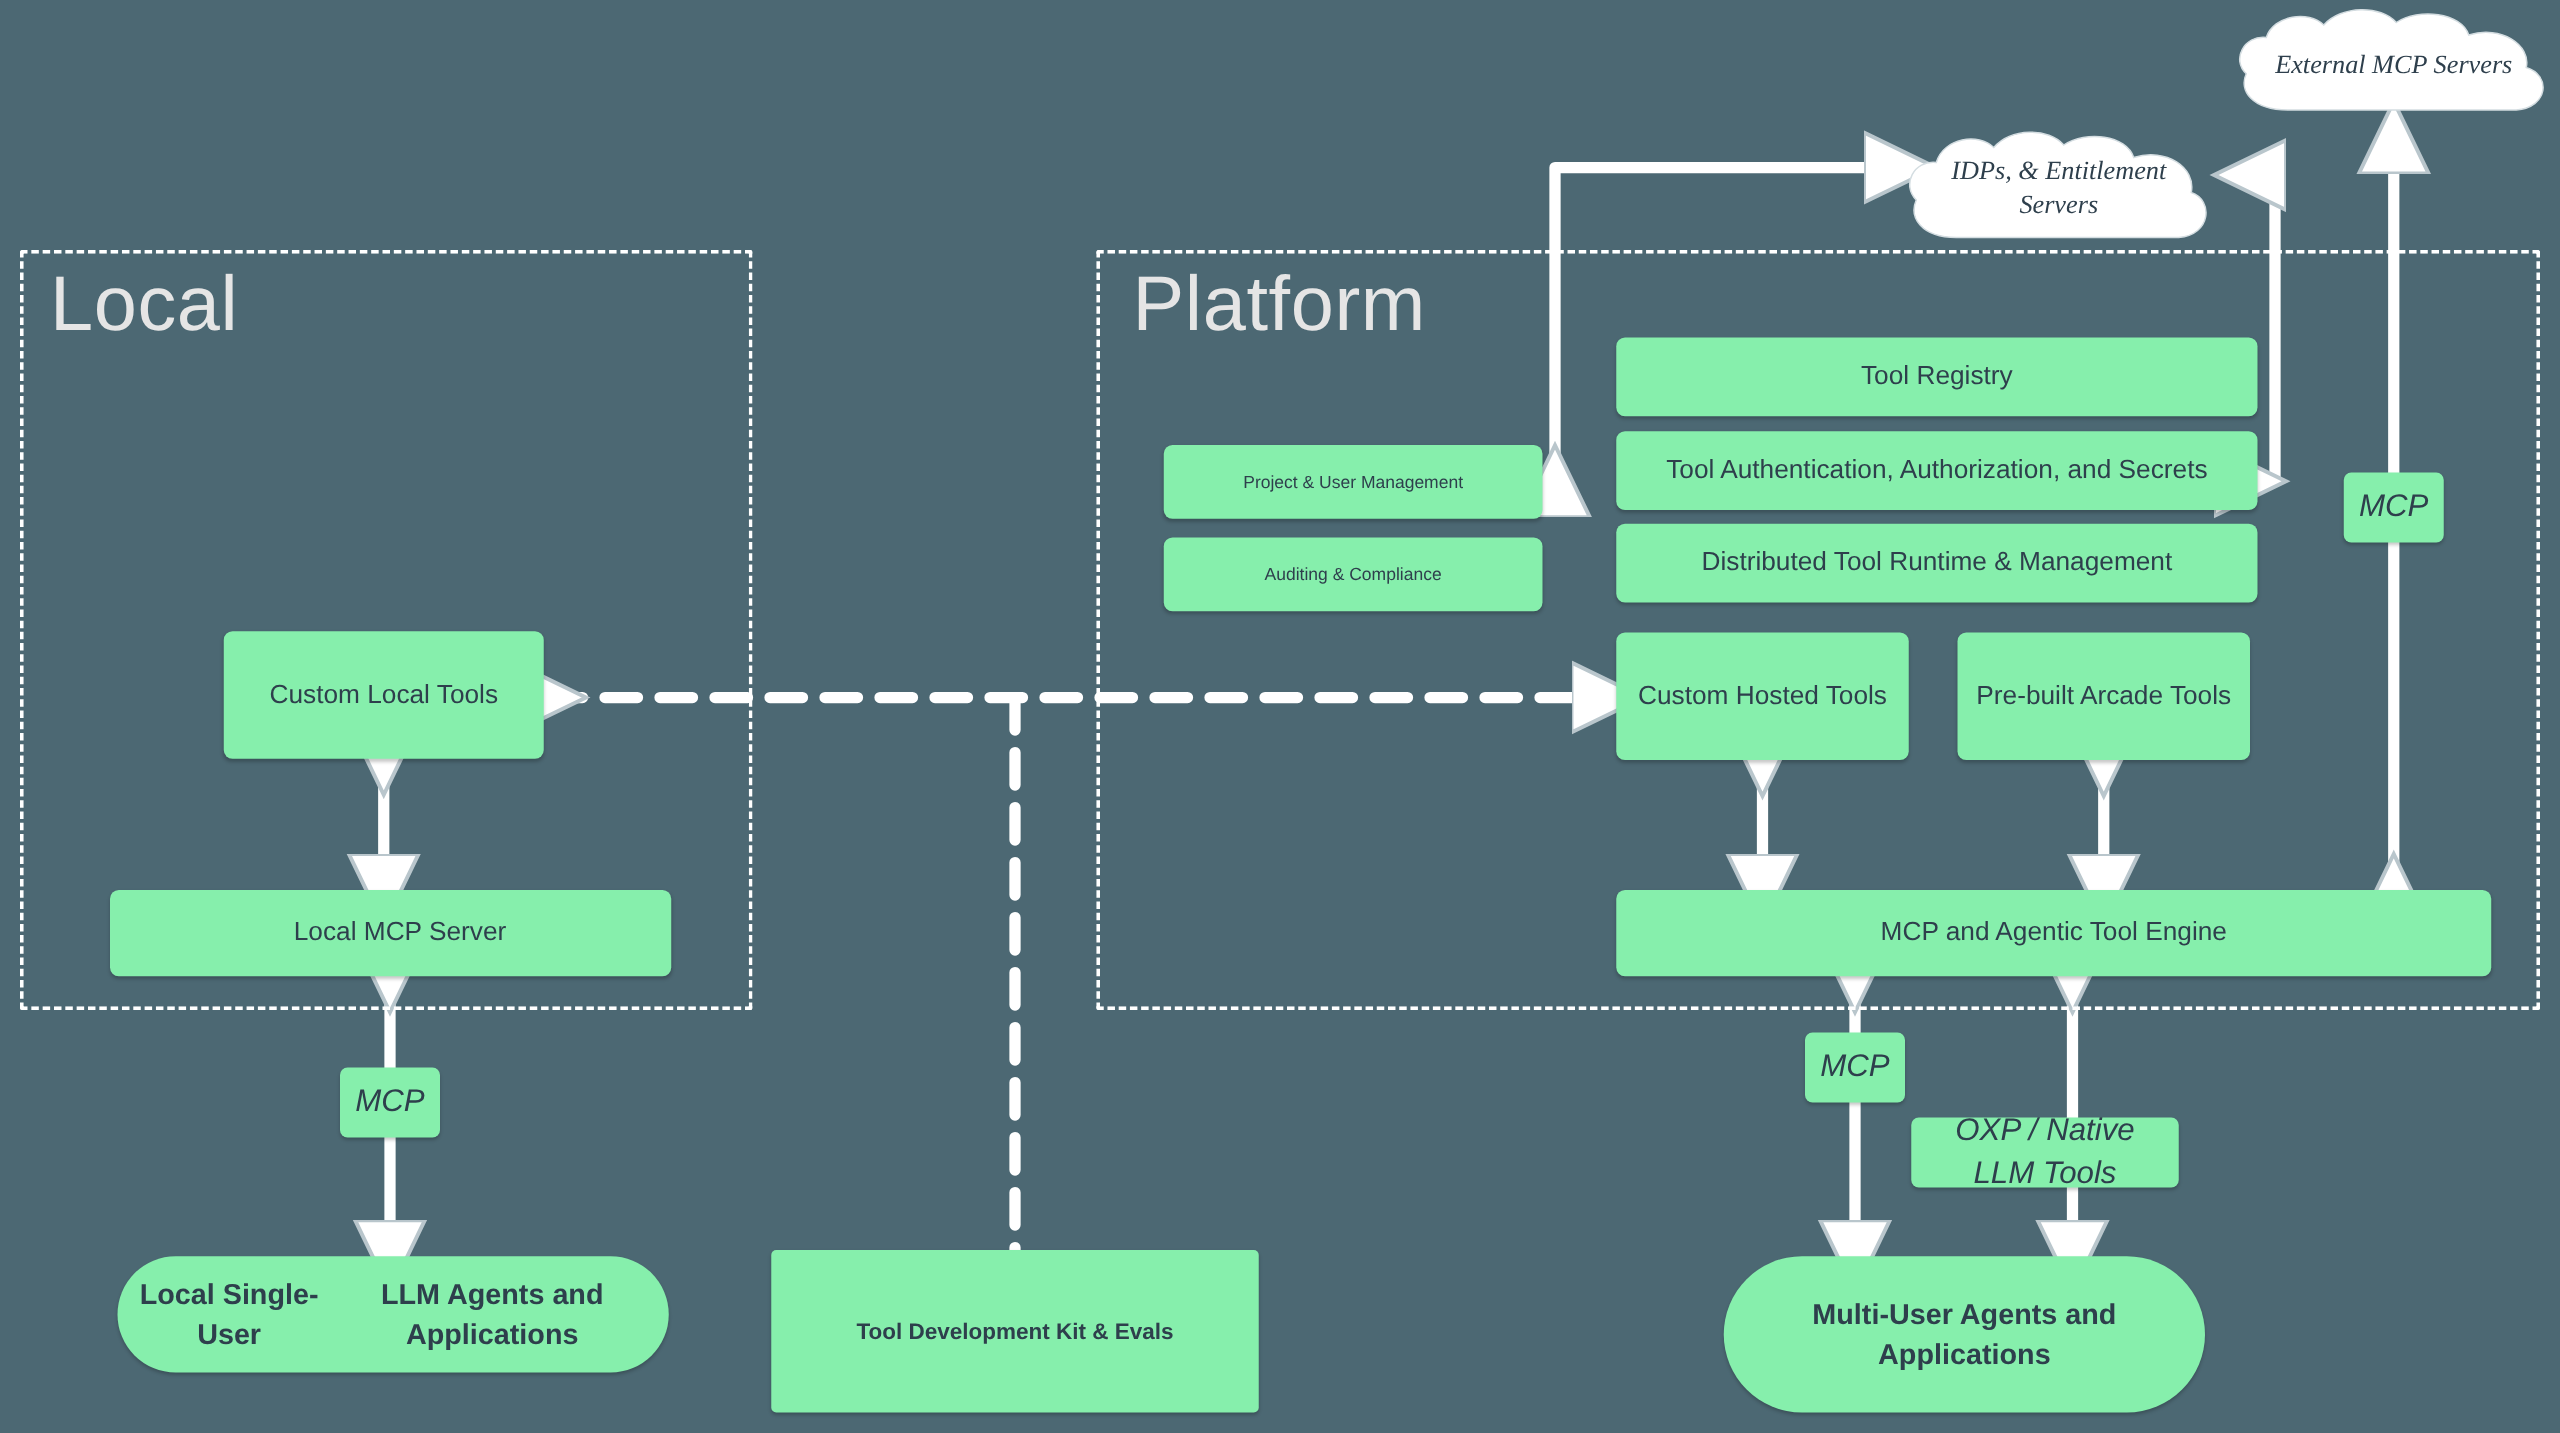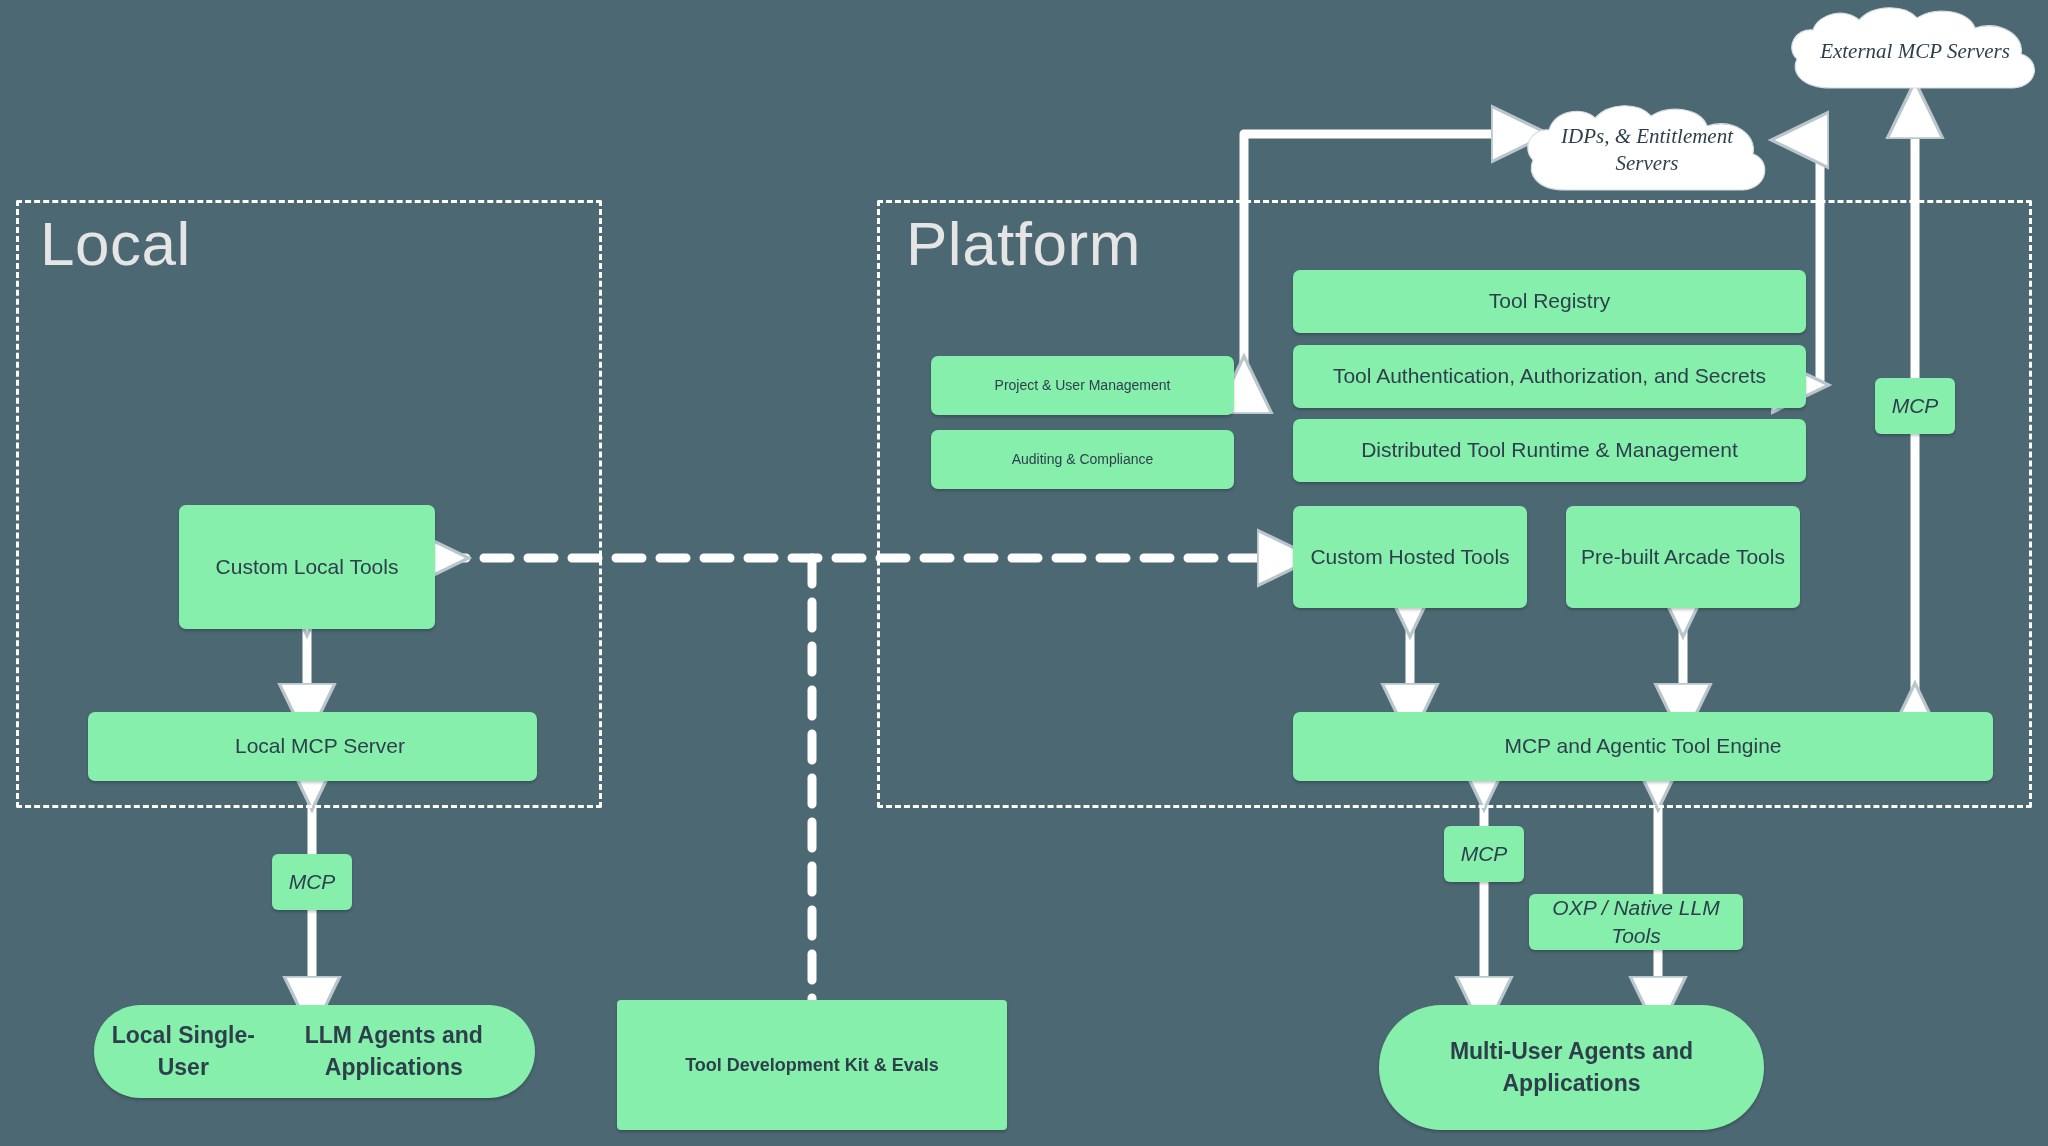--- a/index.html
+++ b/index.html
@@ -43,21 +43,21 @@
     text-align:center;
     box-shadow:0 2px 3px rgba(0,0,0,0.22);
     font-size:21px;
     font-weight:400;
     line-height:1.35;
     padding:4px 10px;
   }
   .node.small{font-size:14px;align-items:center;}
   .node.pill{border-radius:300px;font-weight:700;font-size:23px;}
   .node.rect-bold{font-weight:700;font-size:18px;border-radius:4px;}
-  .node.tag{font-style:italic;font-size:21px;border-radius:6px;padding:2px 8px;}
+  .node.tag{font-style:italic;font-size:25px;border-radius:6px;padding:2px 8px;}
 
   
   .cloud{
     position:absolute;
     color:#2e3f4c;
     font-style:italic;
     font-size:21px;
     line-height:1.3;
     text-align:center;
     display:flex;align-items:center;justify-content:center;
@@ -143,21 +143,21 @@
 
   <div class="cloud" style="left:1513px;top:98px;width:268px;height:104px;">
     <svg width="268" height="104" viewBox="0 0 268 104" xmlns="http://www.w3.org/2000/svg">
       <path d="M52,92 C24,92 14,76 20,62 C8,50 18,30 36,32 C42,12 70,8 82,20
                C96,4 126,4 138,18 C156,6 188,10 194,28 C220,20 244,36 240,56
                C258,62 256,90 230,92 Z" fill="#ffffff" stroke="#d4dde1" stroke-width="1.2"></path>
     </svg>
     <span class="cl-label" style="max-width:190px;">IDPs, &amp; Entitlement Servers</span>
   </div>
 
-  <div class="node" style="left:179px;top:505px;width:256px;height:124px;">
+  <div class="node" style="left:179px;top:505px;width:256px;height:102px;">
     <span>Custom Local Tools</span>
   </div>
 
   <div class="node" style="left:88px;top:712px;width:449px;height:69px;padding-left:25px;">
     <span>Local MCP Server</span>
   </div>
 
   <div class="node small" style="left:931px;top:356px;width:303px;height:59px;">
     <span>Project &amp; User Management</span>
   </div>

